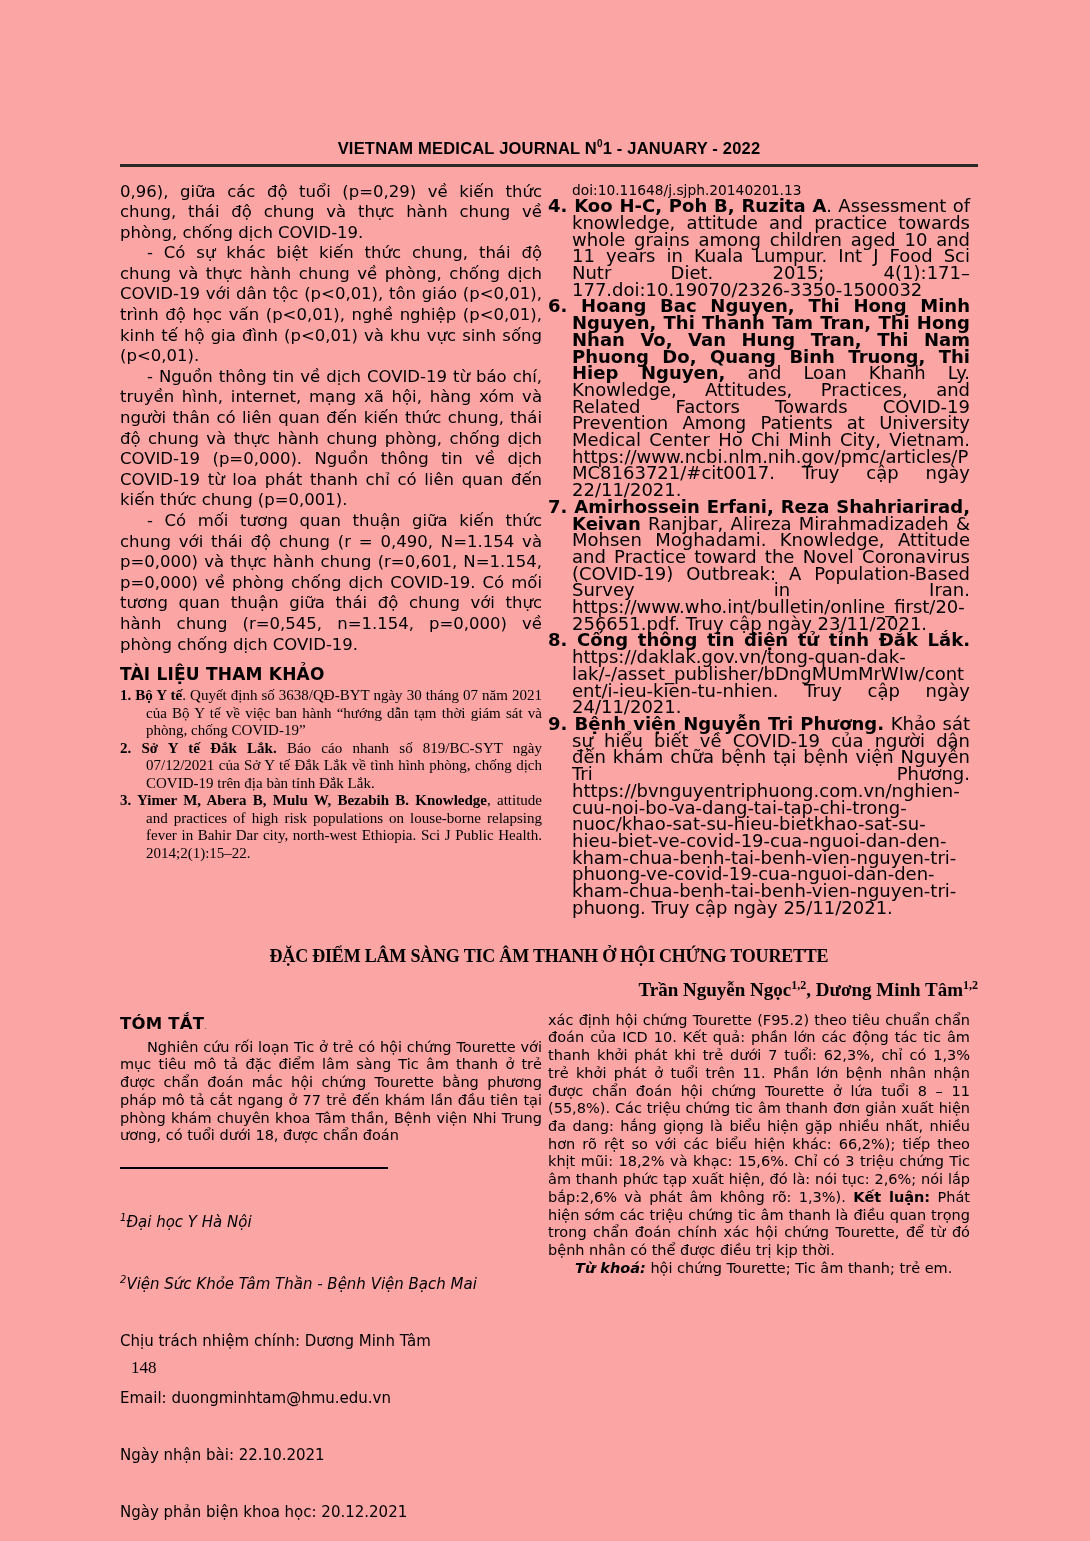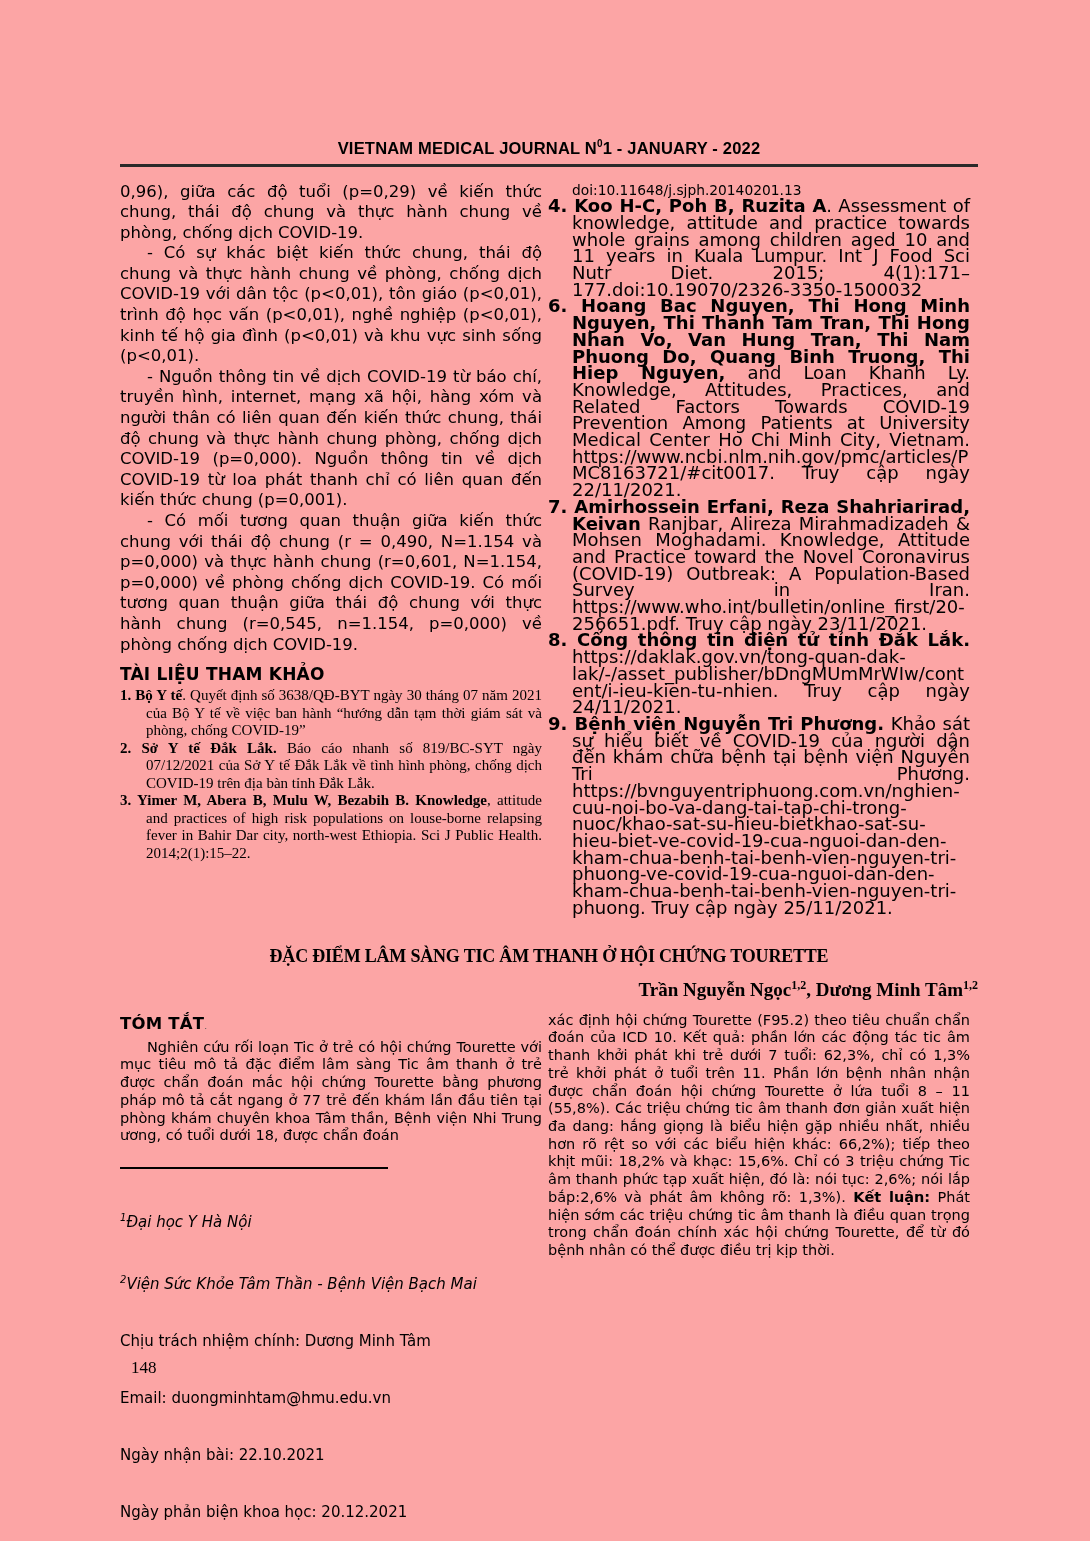--- a/index.html
+++ b/index.html
@@ -158,19 +158,20 @@
         <div class="fn it"><sup>1</sup><span>Đại học Y Hà Nội</span></div>
         <div class="fn it"><sup>2</sup><span>Viện Sức Khỏe Tâm Thần - Bệnh Viện Bạch Mai</span></div>
         <div class="fn">Chịu trách nhiệm chính: Dương Minh Tâm</div>
         <div class="fn">Email: duongminhtam@hmu.edu.vn</div>
         <div class="fn">Ngày nhận bài: 22.10.2021</div>
         <div class="fn">Ngày phản biện khoa học: 20.12.2021</div>
         <div class="fn">Ngày duyệt bài: 28.12.2021</div>
       </div>
       <div class="col">
         <p class="abs"><span>xác định hội chứng Tourette (F95.2) theo tiêu chuẩn chẩn đoán của ICD 10. Kết quả: phần lớn các động tác tic âm thanh khởi phát khi trẻ dưới 7 tuổi: 62,3%, chỉ có 1,3% trẻ khởi phát ở tuổi trên 11. Phần lớn bệnh nhân nhận được chẩn đoán hội chứng Tourette ở lứa tuổi 8 – 11 (55,8%). Các triệu chứng tic âm thanh đơn giản xuất hiện đa dang: hắng giọng là biểu hiện gặp nhiều nhất, nhiều hơn rõ rệt so với các biểu hiện khác: 66,2%); tiếp theo khịt mũi: 18,2% và khạc: 15,6%. Chỉ có 3 triệu chứng Tic âm thanh phức tạp xuất hiện, đó là: nói tục: 2,6%; nói lắp bắp:2,6% và phát âm không rõ: 1,3%). </span><b>Kết luận:</b><span> Phát hiện sớm các triệu chứng tic âm thanh là điều quan trọng trong chẩn đoán chính xác hội chứng Tourette, để từ đó bệnh nhân có thể được điều trị kịp thời.</span></p>
+        <p class="abs ind"><span class="kw-label">Từ khoá:</span><span> hội chứng Tourette; Tic âm thanh; trẻ em.</span></p>
       </div>
     </div>
 
   </div>
 
   <div class="page-num">148</div>
 </div>
 
 </body></html>

